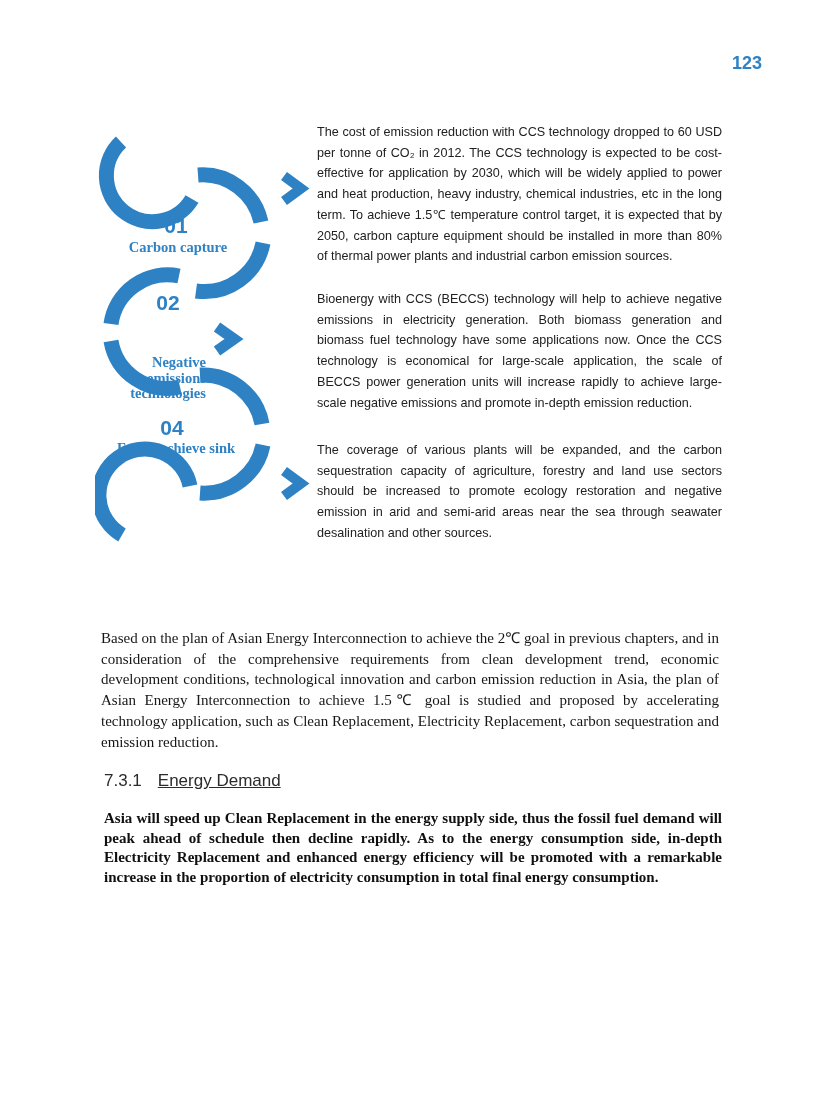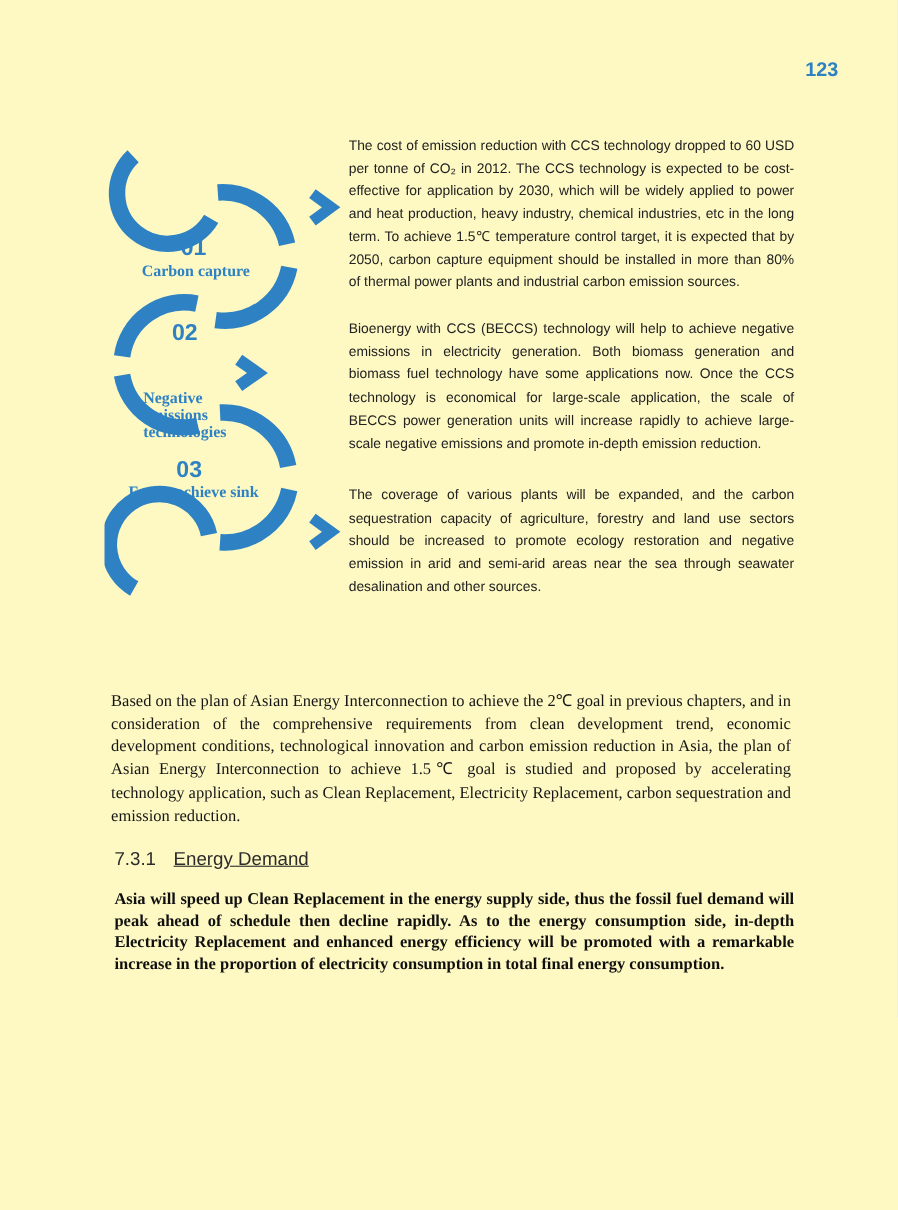--- a/index.html
+++ b/index.html
@@ -1,17 +1,17 @@
 <!DOCTYPE html>
 <html style="--accent: #2E82C4;"><head>
 <meta charset="utf-8">
 <style>
   html,body{margin:0;padding:0;background:#e8e8e8;}
   .page{
-    position:relative; width:816px; height:1100px; background:#fef9c3;
+    position:relative; width:816px; height:1100px; background:#ffffff;
     margin:0 auto; overflow:hidden;
     font-family:"Liberation Sans", sans-serif;
   }
   .page-number{
     position:absolute; top:54px; right:54px;
     font:bold 18px/1.1 "Liberation Sans", sans-serif;
     color:var(--accent,#2E86CB);
   }
   
   .diagram{position:absolute; left:95px; top:125px; width:215px; height:420px;}
@@ -19,21 +19,21 @@
   .diagram svg path.arc{stroke:var(--accent,#2E82C4); fill:none; stroke-width:15;}
   .diagram svg path.chev{stroke:var(--accent,#2E82C4); fill:none; stroke-linejoin:miter;}
   .diag-num{
     position:absolute; transform:translateX(-50%);
     font:bold 21px/1.05 "Liberation Sans", sans-serif;
     color:var(--accent,#2E82C4); white-space:nowrap;
   }
   .diag-label{
     position:absolute; transform:translateX(-50%);
     font:bold 14.5px/15.5px "Liberation Serif", serif;
-    color:var(--accent,#2E82C4); text-align:left; white-space:pre-line;
+    color:var(--accent,#2E82C4); text-align:right; white-space:pre-line;
   }
   
   .flow-p{
     position:absolute; left:317px; width:405px;
     font:12.6px/20.7px "Liberation Sans", sans-serif;
     color:#212121; text-align:justify; margin:0;
   }
   .flow-p.p1{top:122px;}
   .flow-p.p2{top:289px;}
   .flow-p.p3{top:440px;}
@@ -77,21 +77,21 @@
       <path class="chev" stroke-width="10" d="M 189,51 L 206,63.5 L 189,76"></path>
       <path class="chev" stroke-width="11" d="M 122,202 L 139,214 L 122,226"></path>
       <path class="chev" stroke-width="10" d="M 189,346 L 206,358.5 L 189,371"></path>
     </svg>
     <div class="diag-num" style="left:81px; top:90px;">01</div>
     <div class="diag-label" style="left:83px; top:115px;">Carbon capture</div>
     <div class="diag-num" style="left:73px; top:167px;">02</div>
     <div class="diag-label" style="left:73px; top:192px;margin-top:38px;">Negative
 emissions
 technologies</div>
-    <div class="diag-num" style="left:77px; top:292px;">03</div>
+    <div class="diag-num" style="left:77px; top:292px;">04</div>
     <div class="diag-label" style="left:81px; top:316px;">Forest achieve sink</div>
   </div>
 
   <p class="flow-p p1">The cost of emission reduction with CCS technology dropped to 60 USD per tonne of CO₂ in 2012. The CCS technology is expected to be cost-effective for application by 2030, which will be widely applied to power and heat production, heavy industry, chemical industries, etc in the long term. To achieve 1.5℃ temperature control target, it is expected that by 2050, carbon capture equipment should be installed in more than 80% of thermal power plants and industrial carbon emission sources.</p>
   <p class="flow-p p2">Bioenergy with CCS (BECCS) technology will help to achieve negative emissions in electricity generation. Both biomass generation and biomass fuel technology have some applications now. Once the CCS technology is economical for large-scale application, the scale of BECCS power generation units will increase rapidly to achieve large-scale negative emissions and promote in-depth emission reduction.</p>
   <p class="flow-p p3">The coverage of various plants will be expanded, and the carbon sequestration capacity of agriculture, forestry and land use sectors should be increased to promote ecology restoration and negative emission in arid and semi-arid areas near the sea through seawater desalination and other sources.</p>
 
   <p class="section-body">Based on the plan of Asian Energy Interconnection to achieve the 2℃ goal in previous chapters, and in consideration of the comprehensive requirements from clean development trend, economic development conditions, technological innovation and carbon emission reduction in Asia, the plan of Asian Energy Interconnection to achieve 1.5℃ goal is studied and proposed by accelerating technology application, such as Clean Replacement, Electricity Replacement, carbon sequestration and emission reduction.</p>
 
   <h2 class="subsection-heading"><span>7.3.1</span><span class="title">Energy Demand</span></h2>

